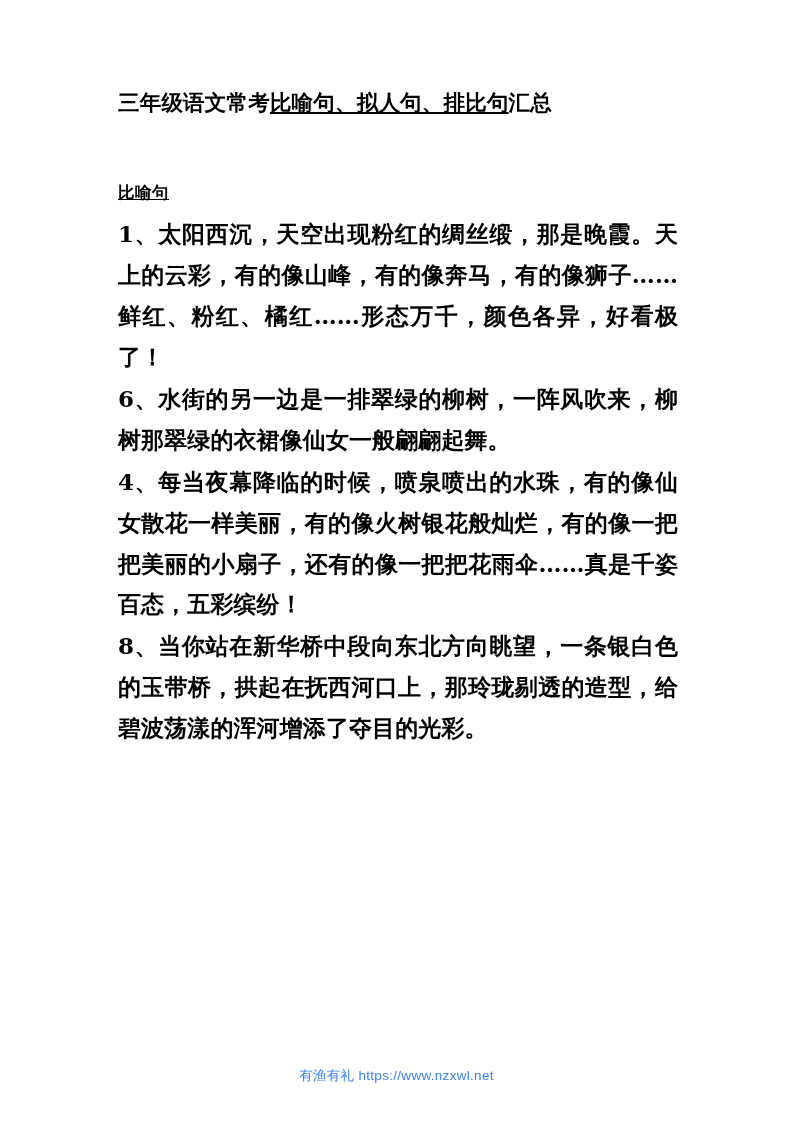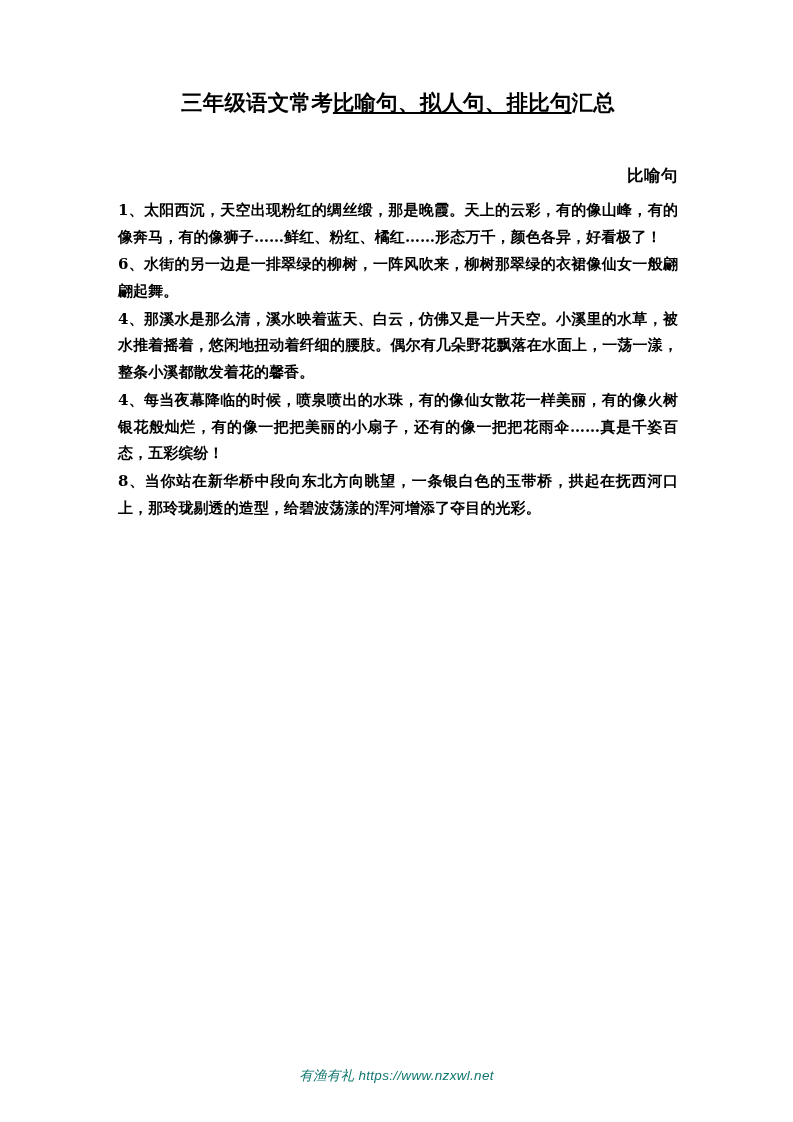--- a/index.html
+++ b/index.html
@@ -22,70 +22,69 @@
   .content {
     position: absolute;
     left: 118px;
     top: 88px;
     width: 560px;
   }
   .doc-title {
     font-size: 21.5px;
     font-weight: bold;
     letter-spacing: 0.2px;
-    text-align: center;
+    text-align: left;
     line-height: 1.35;
     margin: 0 0 0 0;
     white-space: nowrap;
   }
   .doc-title .u {
     text-decoration: underline;
     text-underline-offset: 2px;
   }
   .section-heading {
-    text-align: right;
+    text-align: left;
     font-size: 16.5px;
     font-weight: bold;
-    margin: 48px 0 10px 0;
+    margin: 65px 0 10px 0;
     letter-spacing: 0.5px;
+    text-decoration: underline;
   }
   .para {
-    font-size: 15px;
+    font-size: 23px;
     font-weight: bold;
     line-height: 1.78;
     margin: 0 0 1px 0;
     text-align: justify;
     text-justify: inter-ideograph;
     letter-spacing: 0.1px;
   }
   .footer {
     position: absolute;
     left: 0;
     top: 1067px;
     width: 793px;
     text-align: center;
     font-size: 13.5px;
-    color: #0f766e;
+    color: #3b82f6;
     font-family: "Liberation Sans", sans-serif;
     letter-spacing: 0.3px;
-    font-style: italic;
   }
 </style>
 </head>
 <body>
 
 <div class="page">
   <div class="content">
 
     <h1 class="doc-title"><span>三年级语文常考</span><span class="u">比喻句、拟人句、排比句</span><span>汇总</span></h1>
 
     <div class="section-heading">比喻句</div>
 
     <p class="para">1、太阳西沉，天空出现粉红的绸丝缎，那是晚霞。天上的云彩，有的像山峰，有的像奔马，有的像狮子……鲜红、粉红、橘红……形态万千，颜色各异，好看极了！</p>
     <p class="para">6、水街的另一边是一排翠绿的柳树，一阵风吹来，柳树那翠绿的衣裙像仙女一般翩翩起舞。</p>
-    <p class="para">4、那溪水是那么清，溪水映着蓝天、白云，仿佛又是一片天空。小溪里的水草，被水推着摇着，悠闲地扭动着纤细的腰肢。偶尔有几朵野花飘落在水面上，一荡一漾，整条小溪都散发着花的馨香。</p>
     <p class="para">4、每当夜幕降临的时候，喷泉喷出的水珠，有的像仙女散花一样美丽，有的像火树银花般灿烂，有的像一把把美丽的小扇子，还有的像一把把花雨伞……真是千姿百态，五彩缤纷！</p>
     <p class="para">8、当你站在新华桥中段向东北方向眺望，一条银白色的玉带桥，拱起在抚西河口上，那玲珑剔透的造型，给碧波荡漾的浑河增添了夺目的光彩。</p>
 
   </div>
 
   <div class="footer">有渔有礼 https://www.nzxwl.net</div>
 </div>
 
 </body></html>

